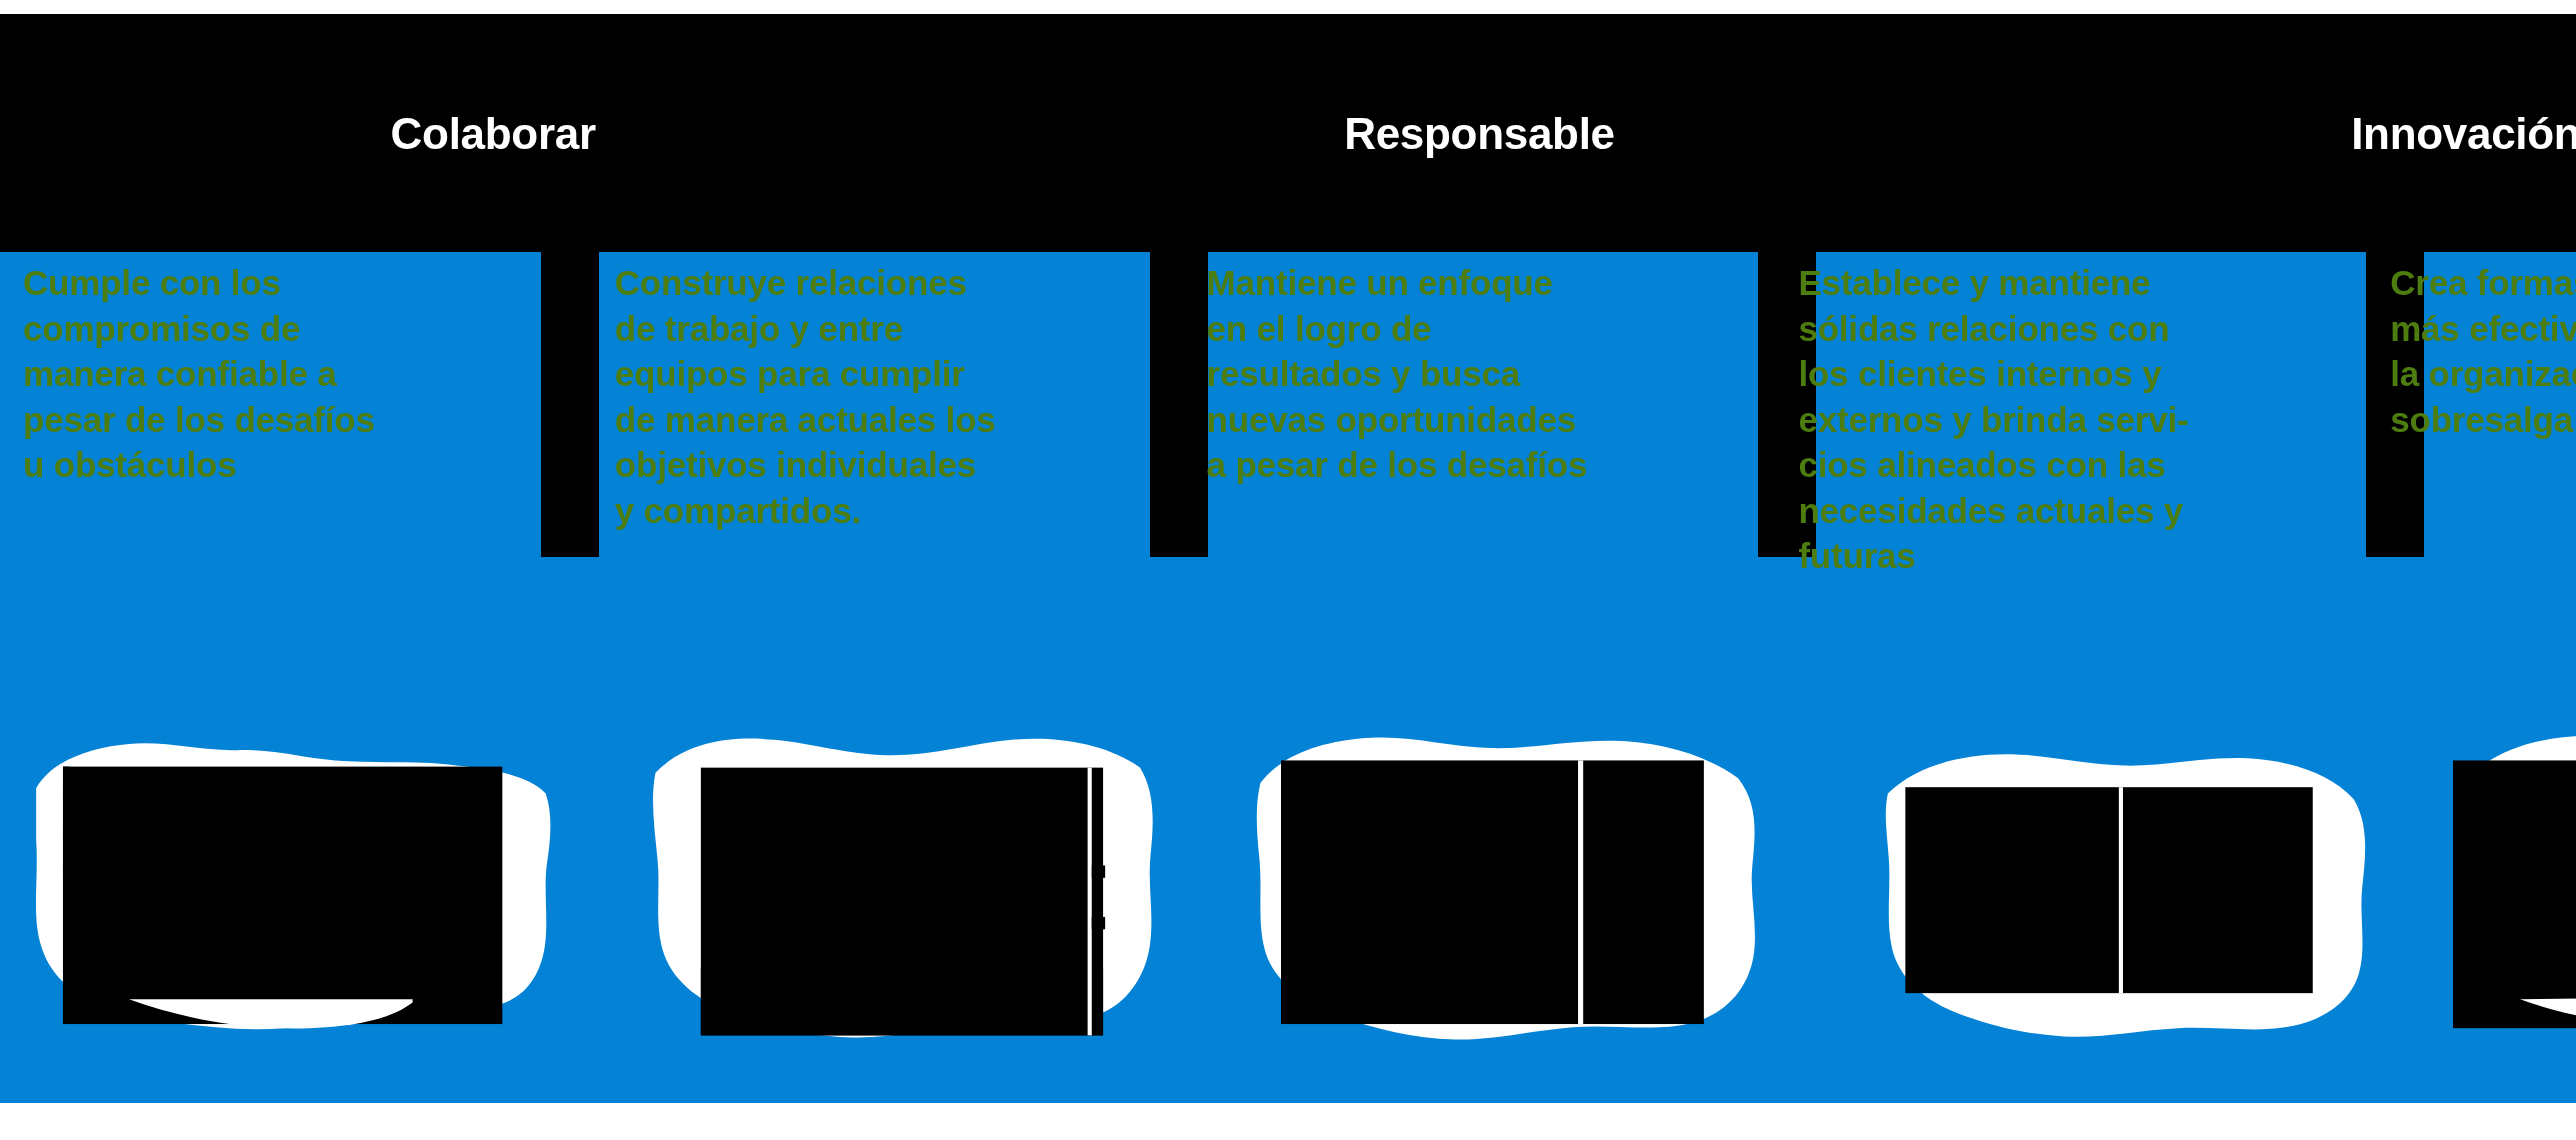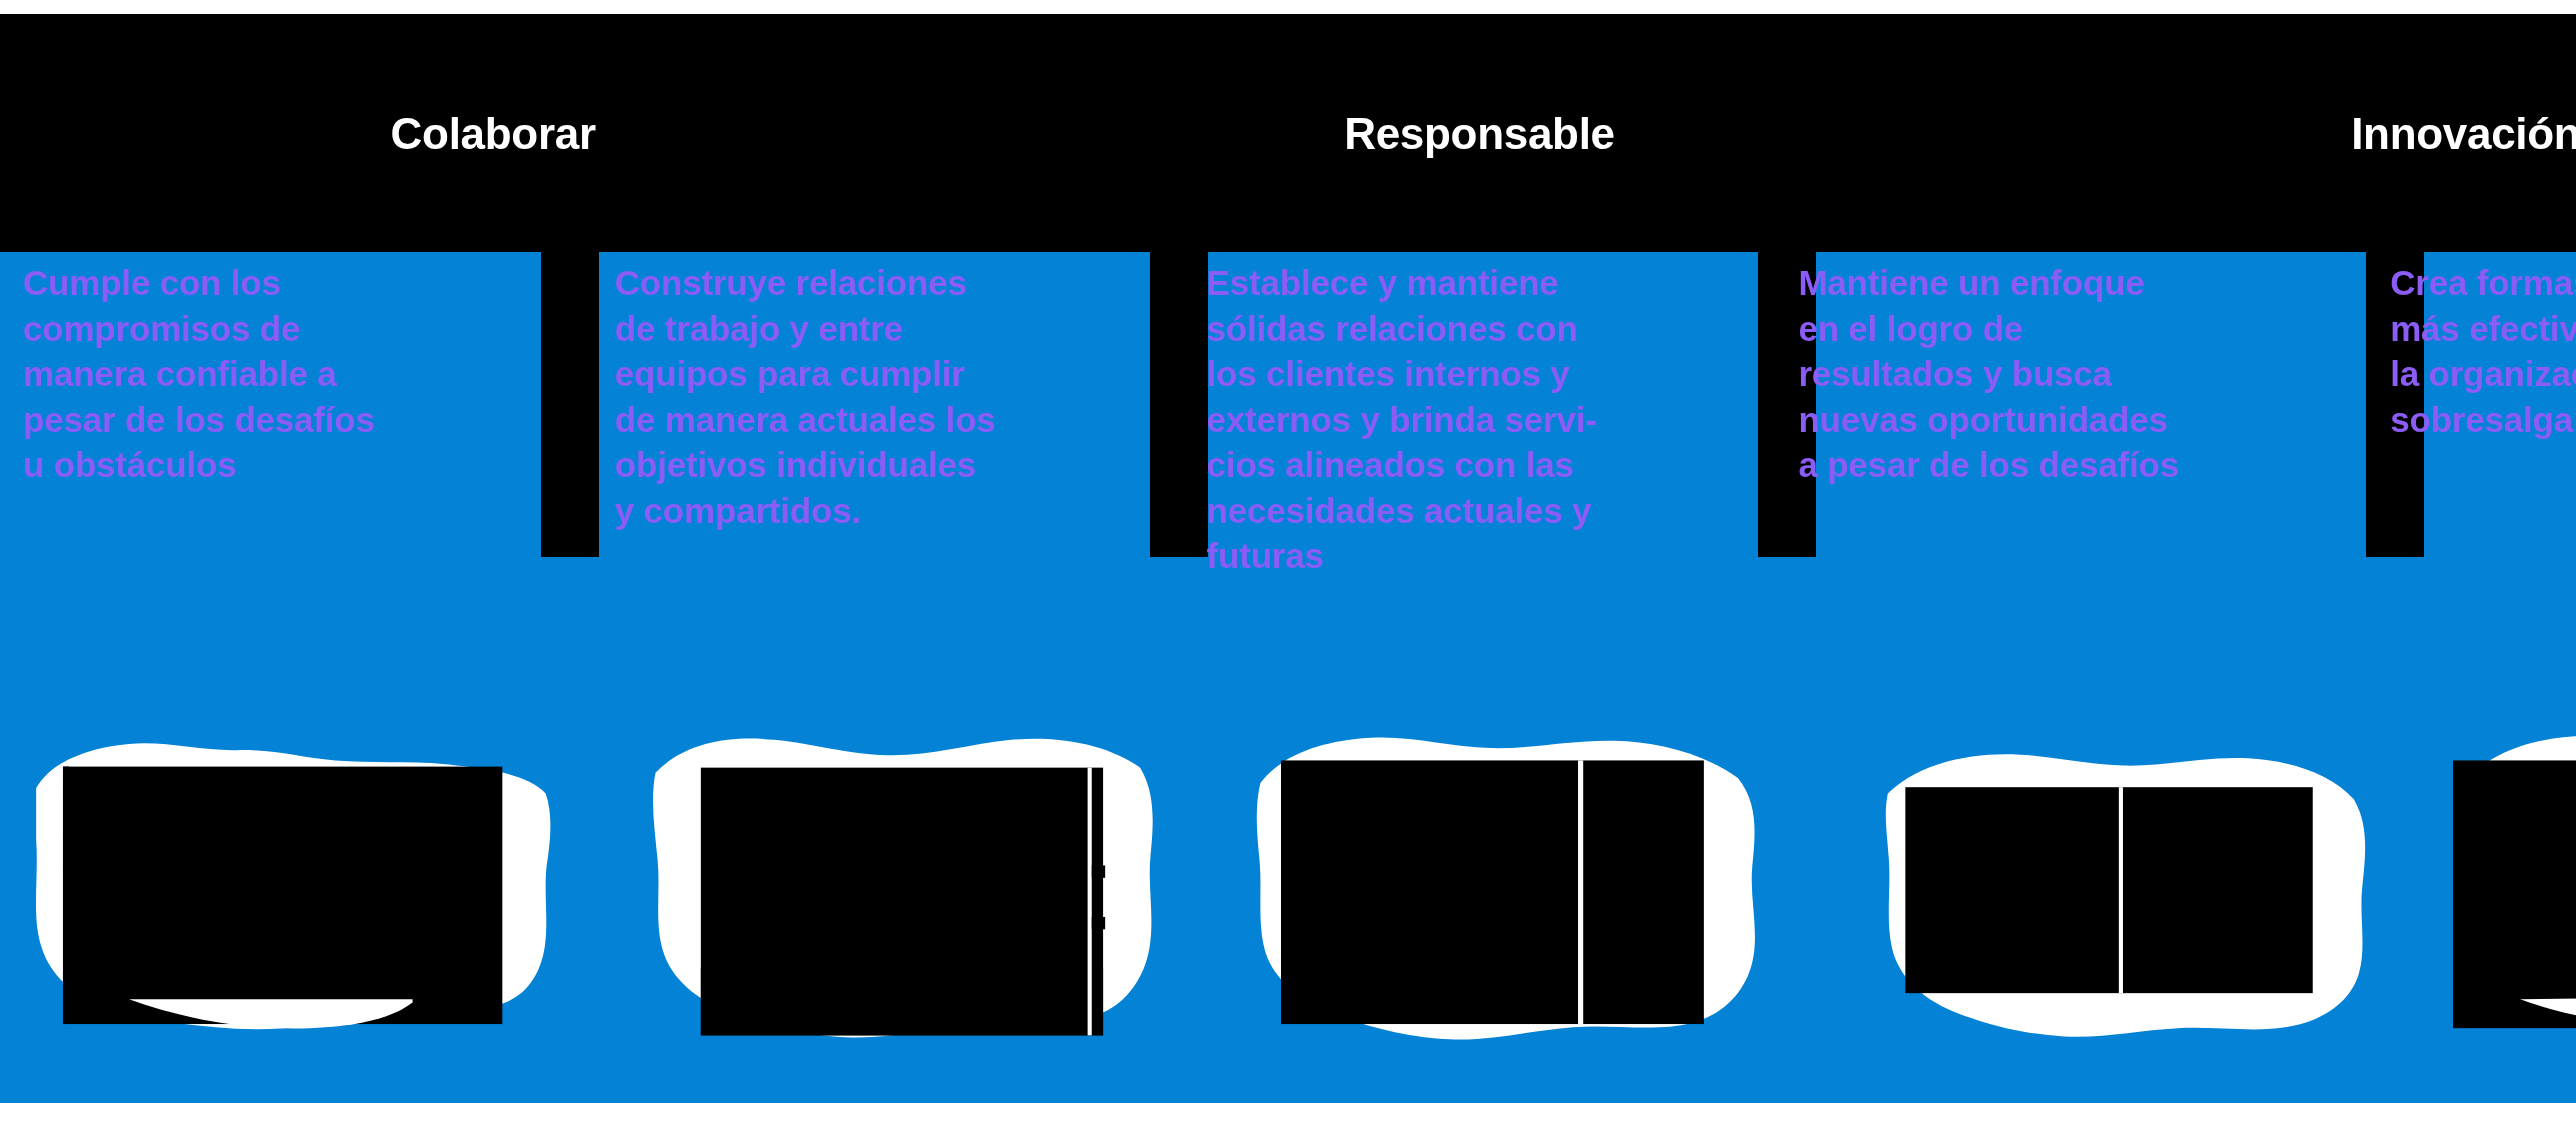--- a/index.html
+++ b/index.html
@@ -65,21 +65,21 @@
   .desc-row{
     position:absolute;left:0;top:260px;width:2959px;height:392px;
     display:flex;z-index:5;
   }
   .desc-cell{
     width:608px;
     box-sizing:border-box;
     padding:0 19.6px 0 23px;
   }
   .desc-text{
-    color:#8b5cf6;
+    color:#4d7c0f;
     font-size:35px;
     font-weight:bold;
     line-height:1.30;
     white-space:pre-line;
     text-align:left;
     letter-spacing:-0.2px;
   }
 
   
   .img-row{
@@ -126,36 +126,36 @@
 pesar de los desafíos
 u obstáculos</div>
     </div>
     <div class="desc-cell">
       <div class="desc-text">Construye relaciones
 de trabajo y entre
 equipos para cumplir
 de manera actuales los
 objetivos individuales
 y compartidos.</div>
+    </div>
+    <div class="desc-cell">
+      <div class="desc-text">Mantiene un enfoque
+en el logro de
+resultados y busca
+nuevas oportunidades
+a pesar de los desafíos</div>
     </div>
     <div class="desc-cell">
       <div class="desc-text">Establece y mantiene
 sólidas relaciones con
 los clientes internos y
 externos y brinda servi-
 cios alineados con las
 necesidades actuales y
 futuras</div>
-    </div>
-    <div class="desc-cell">
-      <div class="desc-text">Mantiene un enfoque
-en el logro de
-resultados y busca
-nuevas oportunidades
-a pesar de los desafíos</div>
     </div>
     <div class="desc-cell">
       <div class="desc-text">Crea formas originales y
 más efectivas para que
 la organización mejore y
 sobresalga</div>
     </div>
   </div>
 
   <div class="img-row">

